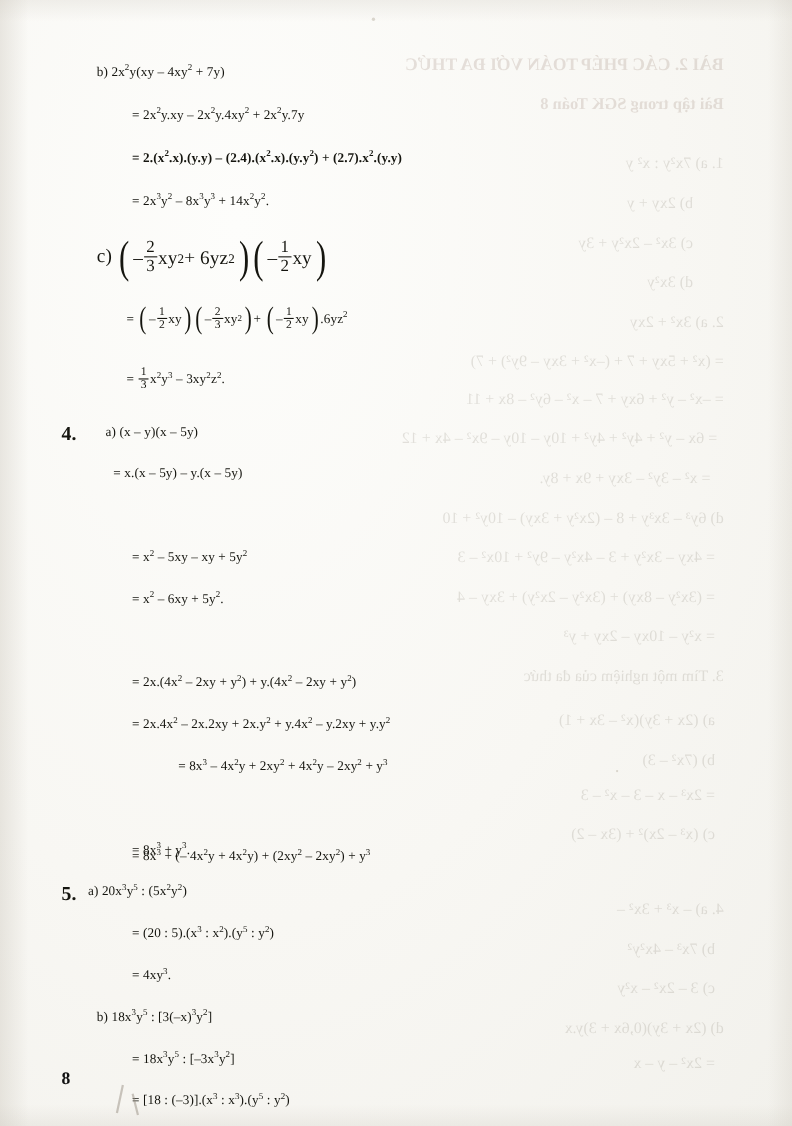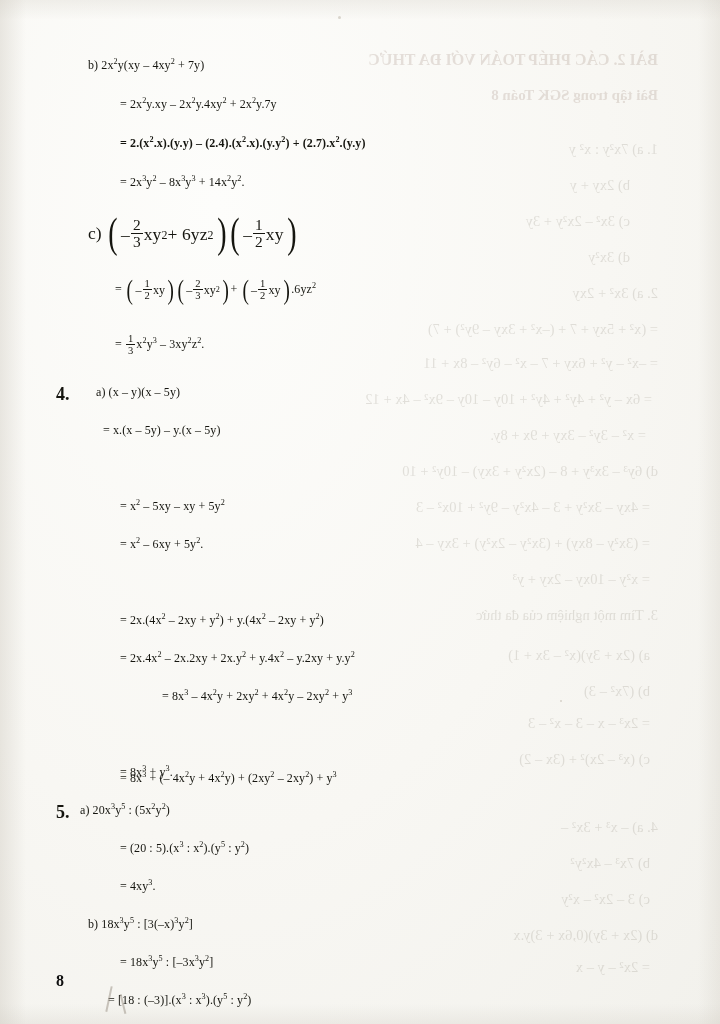--- a/index.html
+++ b/index.html
@@ -293,20 +293,20 @@
     <div class="line" style="left:120px; top:879px;">
       = 4xy<sup>3</sup>.
     </div>
 
     <div class="line" style="left:88px; top:917px;">
       b) 18x<sup>3</sup>y<sup>5</sup> : [3(–x)<sup>3</sup>y<sup>2</sup>]
     </div>
     <div class="line" style="left:120px; top:955px;">
       = 18x<sup>3</sup>y<sup>5</sup> : [–3x<sup>3</sup>y<sup>2</sup>]
     </div>
-    <div class="line" style="left:108px; top:993px;text-align:center;">
+    <div class="line" style="left:120px; top:993px;text-align:center;">
       = [18 : (–3)].(x<sup>3</sup> : x<sup>3</sup>).(y<sup>5</sup> : y<sup>2</sup>)
     </div>
 
   </div>
 
   <div id="page-number">8</div>
 </div>
 
 </body></html>

